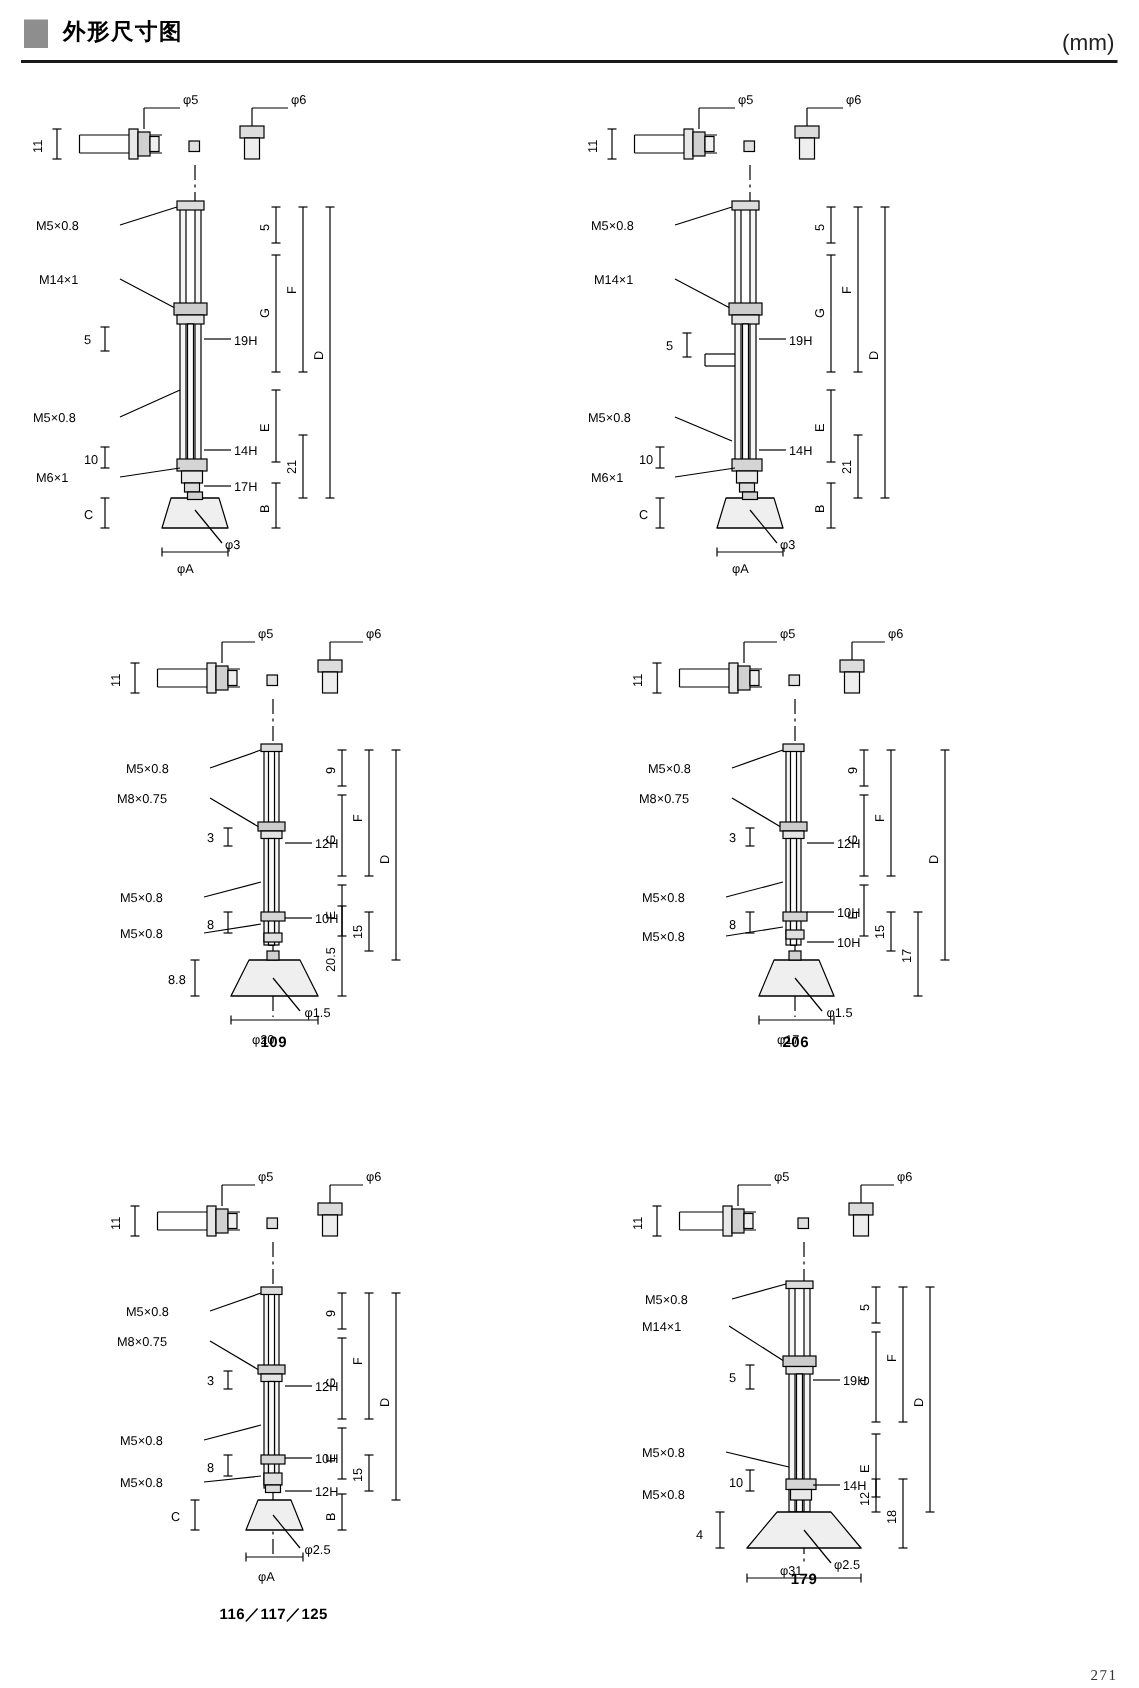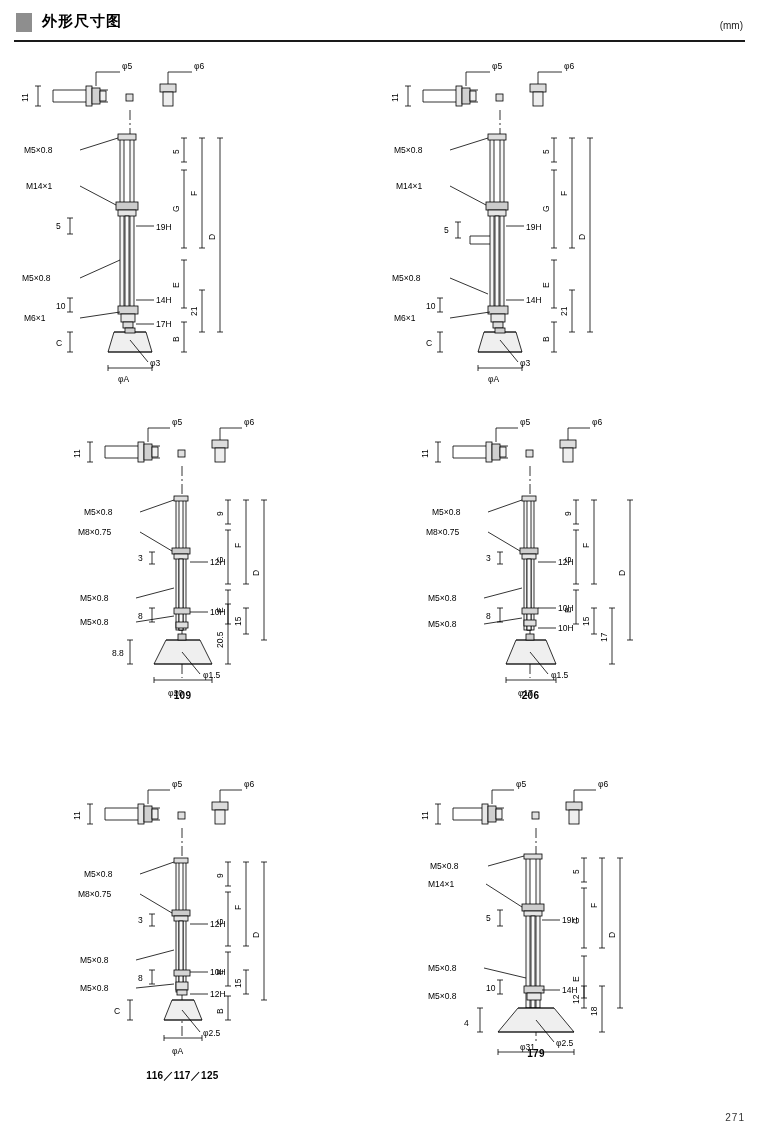--- a/index.html
+++ b/index.html
@@ -24,33 +24,33 @@
     position: absolute; left: 16px; top: 13px; width: 16px; height: 19px;
     background: #8e8e8e;
   }
   .header-title {
     position: absolute; left: 42px; top: 12px;
     font-size: 15px; font-weight: bold; letter-spacing: 1px;
     font-family: "DejaVu Sans", sans-serif;
   }
   .header-unit {
     position: absolute; right: 16px; top: 20px;
-    font-size: 10px; color: #222;
+    font-size: 15px; color: #222;
   }
   
   .fig {
     position: absolute;
   }
   .fig-caption {
     position: absolute; width: 100%; text-align: center;
     font-size: 10px; font-weight: bold; letter-spacing: .3px;
   }
   .page-num {
     position: absolute; right: 14px; bottom: 2px;
-    font-size: 10px; color: #333; letter-spacing: 1px;
+    font-size: 10px; color: #333; letter-spacing: 1px; font-family: Liberation Serif, serif;
   }
   svg { display:block; }
   .lbl { font-family: "Liberation Sans", sans-serif; font-size: 8.5px; fill:#000; }
 </style>
 </head>
 <body>
 
 <div class="header">
   <div class="header-mark"></div>
   <div class="header-title">外形尺寸图</div>

